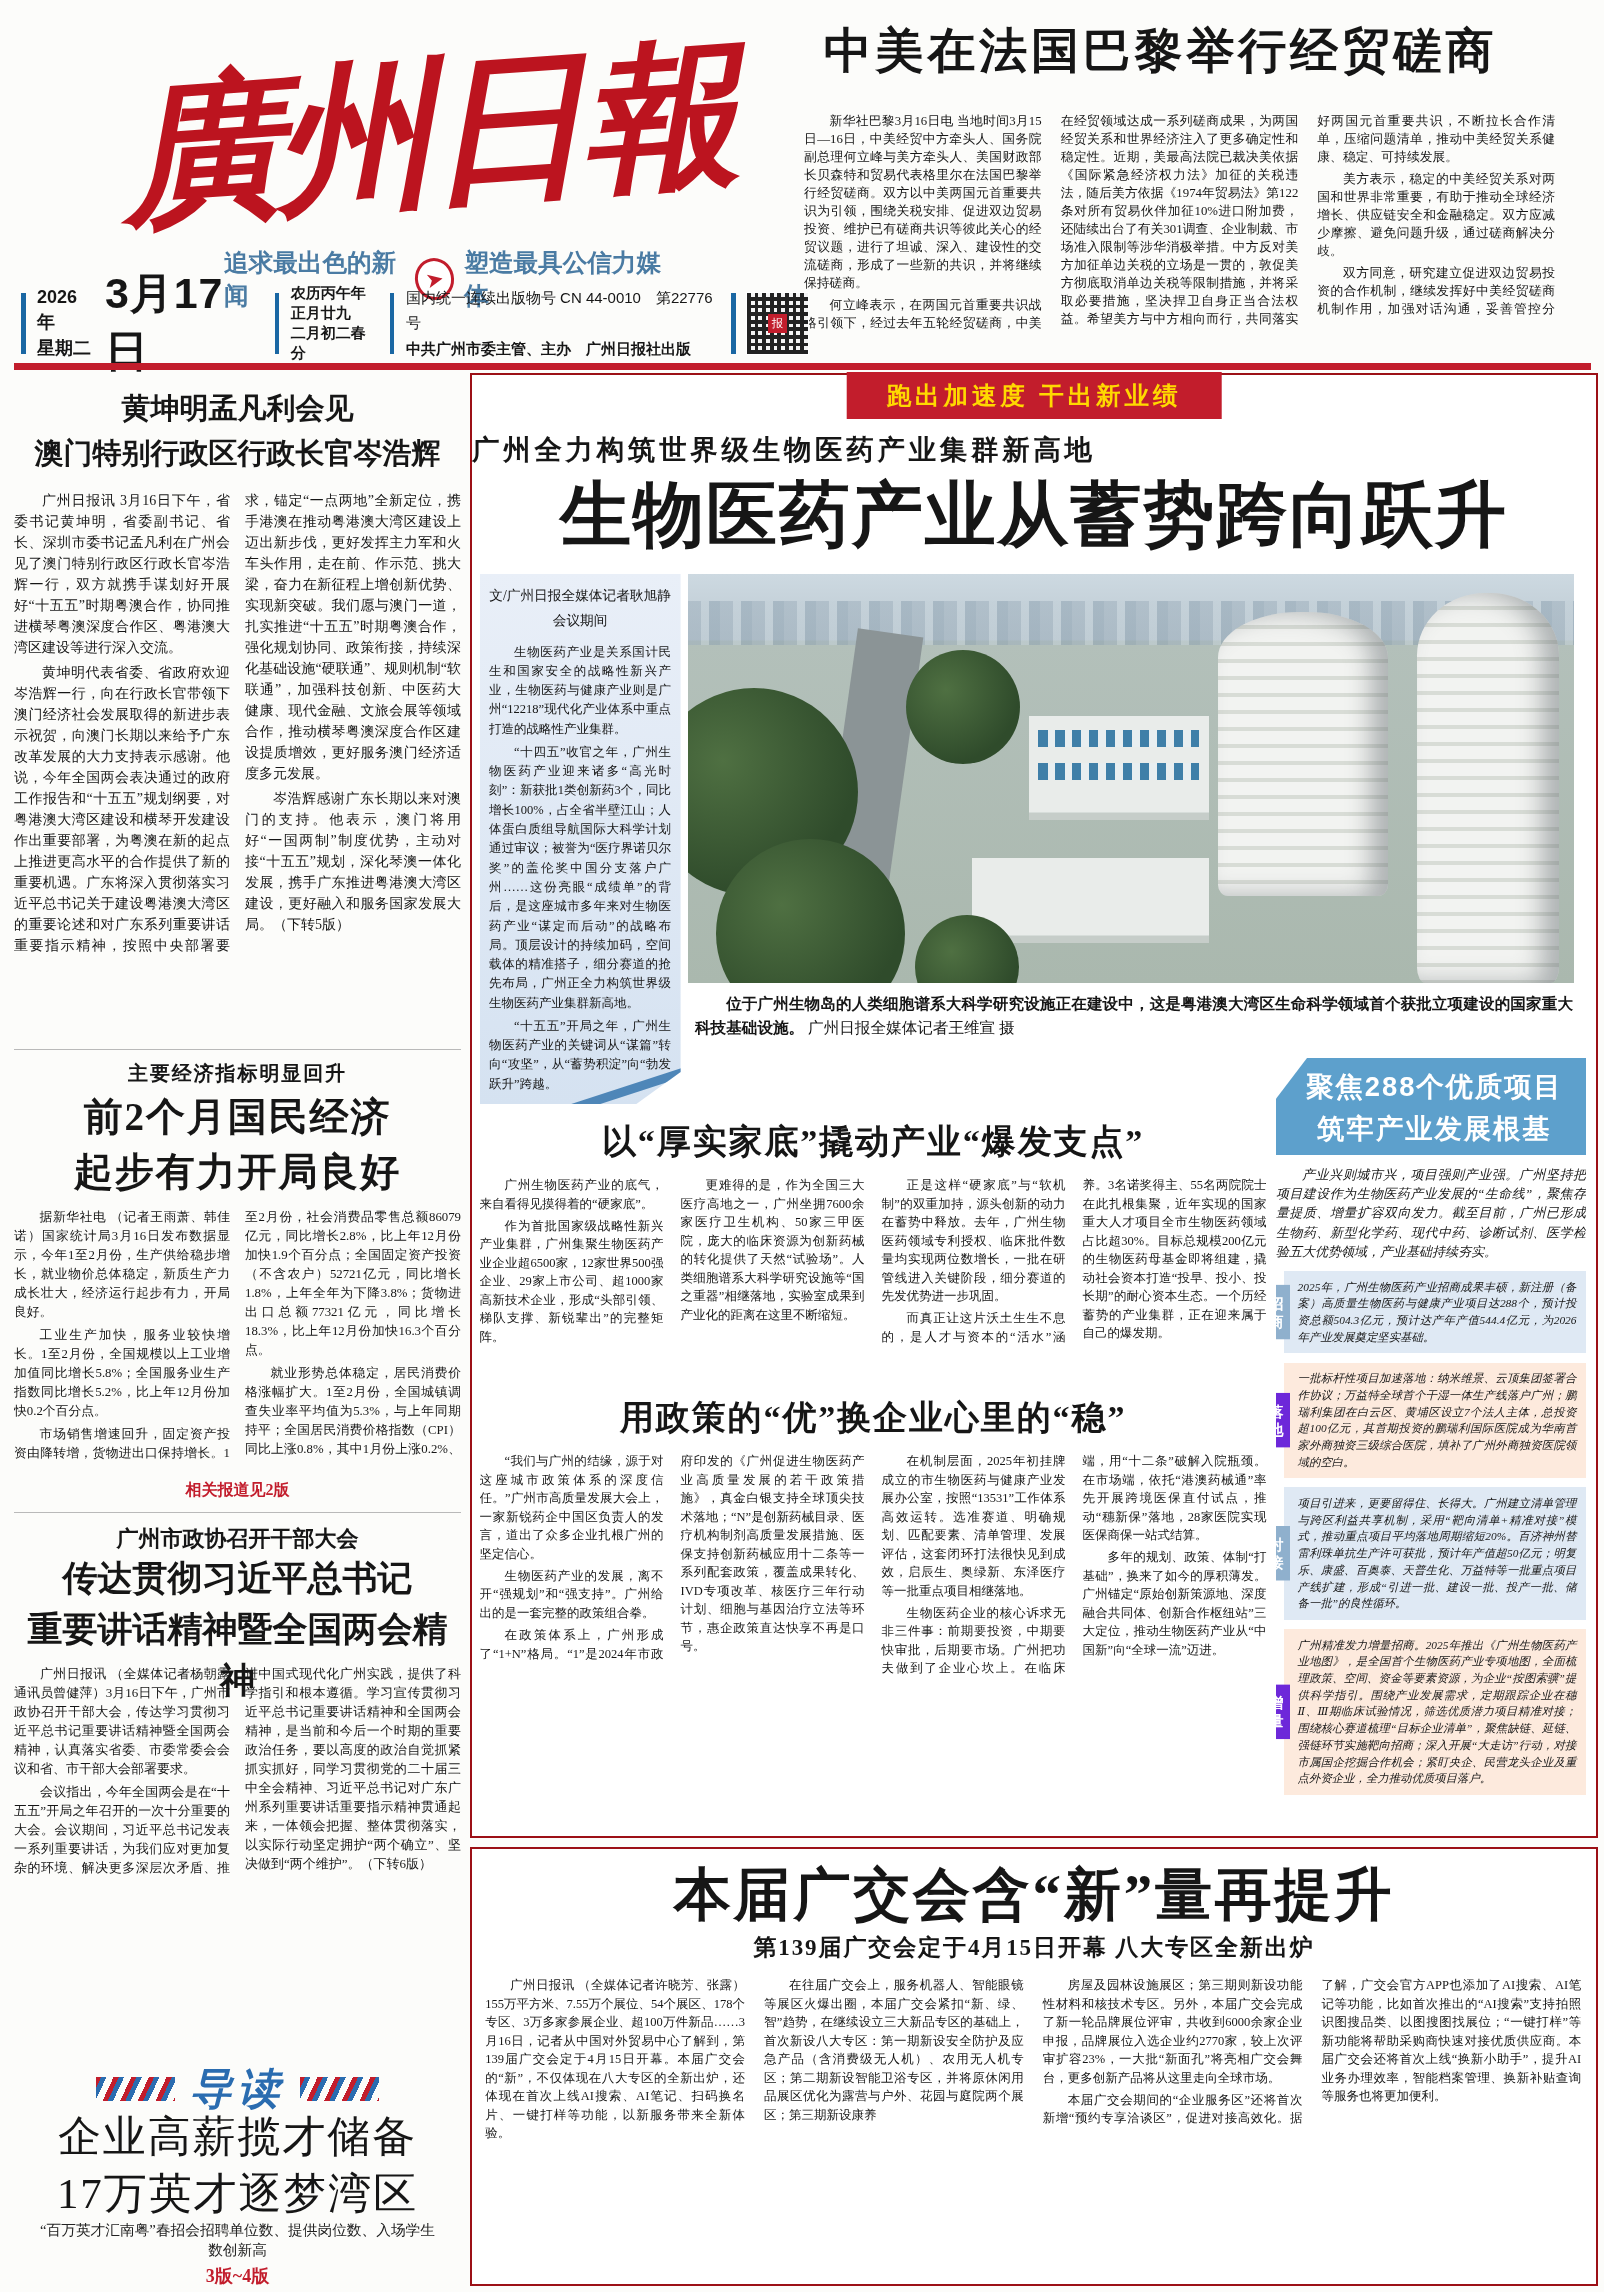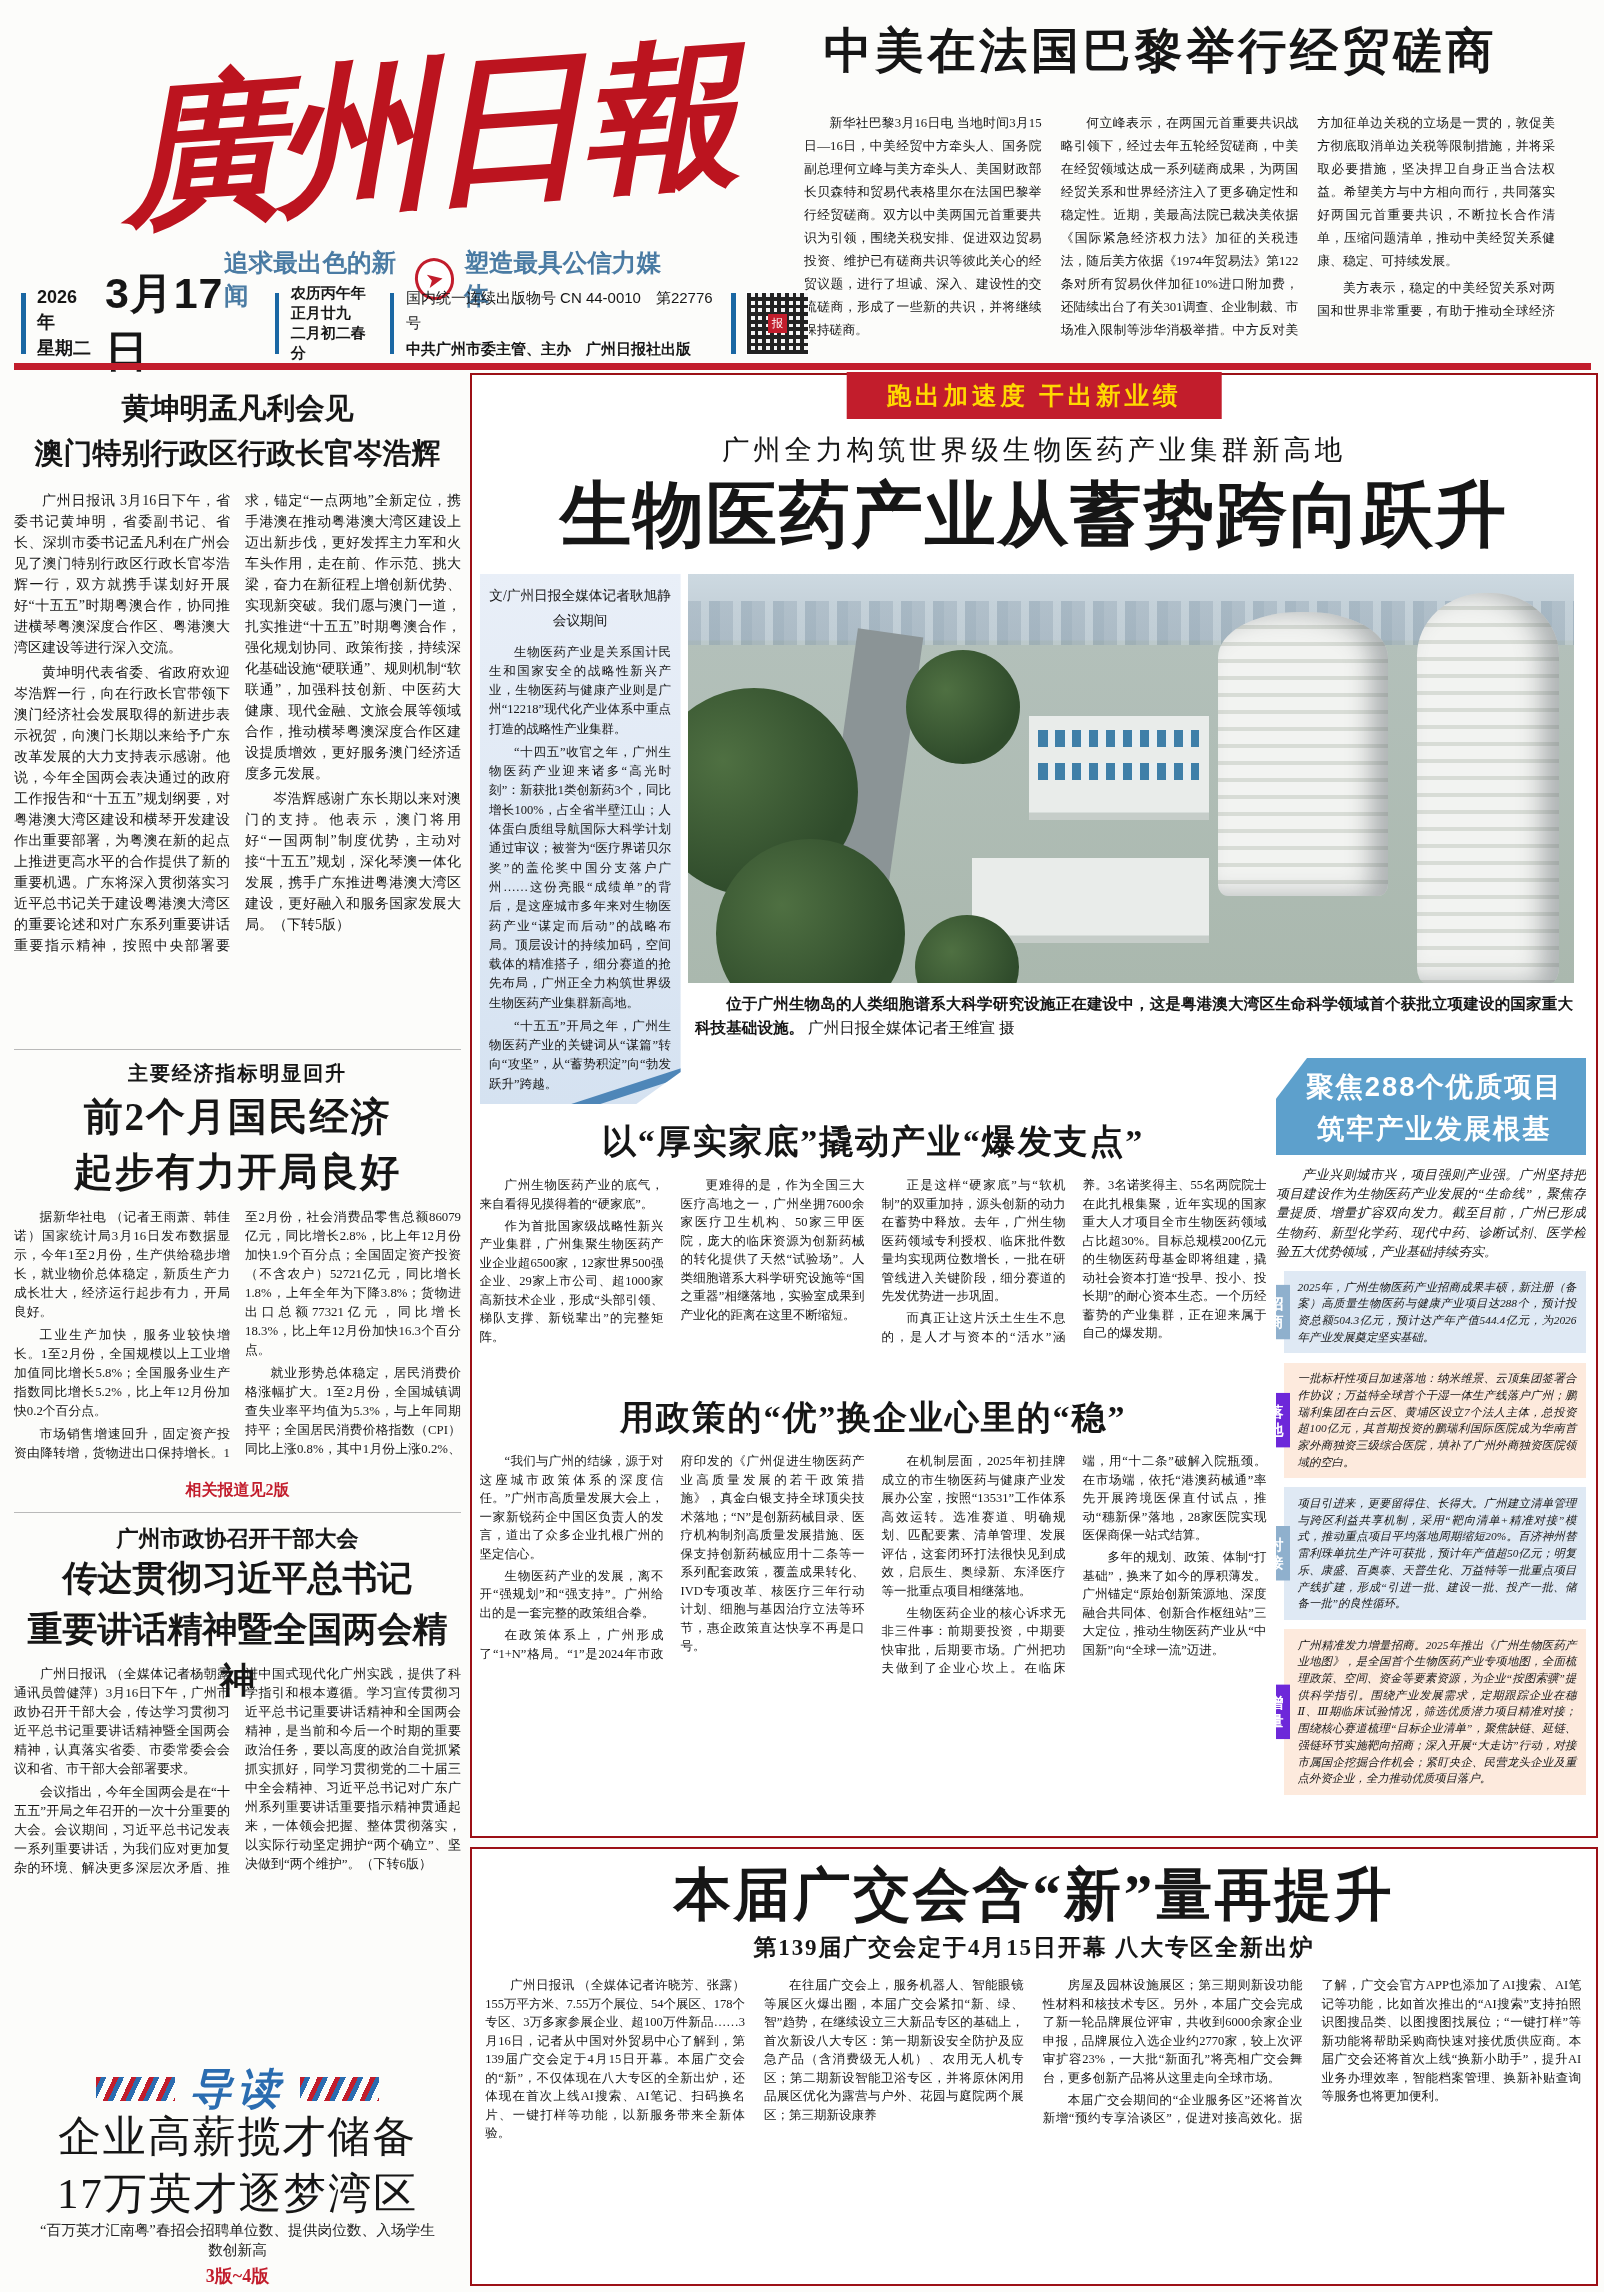--- a/index.html
+++ b/index.html
@@ -4,21 +4,21 @@
 <style>
   html,body{margin:0;padding:0;background:#e8e8e4;}
   .page{position:relative;width:1604px;height:2292px;background:#fcfcfa;font-family:"Liberation Serif","DejaVu Serif",serif;color:#161616;margin:0 auto;overflow:hidden;}
   .abs{position:absolute;}
   p{margin:0 0 3.8px 0;text-indent:2em;text-align:justify;}
   .sans{font-family:"Liberation Sans","DejaVu Sans",sans-serif;padding-left:7px;}
   .masthead{left:121px;top:5.7px;width:615px;height:265px;color:#bc141f;font-weight:bold;font-size:159px;line-height:256px;letter-spacing:-5.7px;transform:rotate(-4deg);font-style:italic;white-space:nowrap;}
   .tagline{left:224px;top:246px;width:445px;display:flex;align-items:center;gap:9.5px;color:#4a7ba3;font-size:24.6px;font-weight:bold;}
   .taglogo{width:36px;height:36px;border:3.8px solid #c21d2c;border-radius:50%;display:inline-flex;align-items:center;justify-content:center;color:#c21d2c;font-size:19px;font-weight:bold;transform:rotate(-12deg);background:#fff;}
   .topstory-title{left:729px;top:19px;width:863px;font-size:48px;font-weight:bold;letter-spacing:3.8px;text-align:center;}
-  .topstory-body{left:804px;top:112px;width:751px;height:231px;column-count:3;column-gap:19px;font-size:12.8px;line-height:23px;overflow:hidden;}
+  .topstory-body{left:804px;top:112px;width:751px;height:231px;column-count:3;column-gap:19px;font-size:12.8px;line-height:18px;overflow:hidden;}
   .daterow{left:14px;top:291px;width:787px;height:64px;display:flex;align-items:center;gap:11.4px;}
   .dbar{width:4.7px;height:61px;background:#1a67a3;flex:none;}
   .d-year{font-size:18px;line-height:1.4;font-weight:bold;}
   .d-big{font-size:43px;font-weight:bold;letter-spacing:0.9px;}
   .d-lunar{font-size:15px;line-height:1.35;font-weight:bold;}
   .d-pub{font-size:15px;line-height:1.7;}
   .qr{width:61px;height:61px;flex:none;position:relative;background:
       repeating-linear-gradient(0deg,#222 0 3.8px,transparent 3.8px 7.6px),
       repeating-linear-gradient(90deg,#222 0 3.8px,#f4f4f4 3.8px 7.6px);outline:1.9px solid #fff;}
   .qr i{position:absolute;left:21px;top:21px;width:19px;height:19px;background:#c21d2c;color:#fff;font-style:normal;font-size:11.4px;display:flex;align-items:center;justify-content:center;}
@@ -36,21 +36,21 @@
   .ls-b3{left:14px;top:1664px;width:447px;height:379px;column-count:2;column-gap:15px;font-size:13px;line-height:19px;overflow:hidden;}
   .daodu-banner{left:14px;top:2061px;width:447px;display:flex;align-items:center;justify-content:center;gap:15px;}
   .hatch{width:79px;height:24.6px;background:repeating-linear-gradient(115deg,#c21d2c 0 4.7px,#2a6cb0 4.7px 9.5px,transparent 9.5px 16px);}
   .daodu-label{color:#2a6cb0;font-size:42px;font-weight:bold;font-style:italic;letter-spacing:5.7px;}
   .daodu-h{width:447px;left:14px;font-size:43px;font-weight:normal;text-align:center;letter-spacing:1.9px;}
   .daodu-sub{left:33px;top:2220px;width:409px;font-size:14.7px;line-height:20px;text-align:center;color:#222;}
   .daodu-pages{left:14px;top:2264px;width:447px;color:#c21d2c;font-weight:bold;font-size:18px;text-align:center;}
   
   .mainbox{left:470px;top:373px;width:1124px;height:1461px;border:2.8px solid #9c1016;background:#fff;}
   .badge{position:absolute;left:50%;top:-2.8px;transform:translateX(-50%);height:47px;line-height:47px;padding:0 40px;background:#c21d2c;color:#ffd900;font-size:24.6px;font-weight:bold;letter-spacing:3.8px;white-space:nowrap;}
-  .f-kicker{position:absolute;left:0;top:57px;width:100%;text-align:center;font-size:27.4px;letter-spacing:3.8px;}
+  .f-kicker{position:absolute;left:0;top:57px;width:100%;text-align:left;font-size:27.4px;letter-spacing:3.8px;font-weight:bold;}
   .f-head{position:absolute;left:0;top:93px;width:100%;text-align:center;font-size:71px;font-weight:bold;letter-spacing:1.9px;}
   .introcol{position:absolute;left:7.6px;top:199px;width:201px;height:530px;background:linear-gradient(180deg,#e9eff8,#d5e2f1);padding:11.4px 9.5px;box-sizing:border-box;clip-path:polygon(0 0,100% 0,100% calc(100% - 32px),78% 100%,0 100%);}
   .introcol:after{content:"";position:absolute;right:-5.7px;bottom:5.7px;width:142px;height:8.5px;background:#4e86b8;transform:rotate(-18deg);}
   .byline{text-align:center;font-size:13.7px;line-height:21px;text-indent:0;}
   .introcol p.it{font-size:12.5px;line-height:19.3px;}
   .photo{position:absolute;left:216px;top:199px;width:886px;height:409px;background:linear-gradient(180deg,#cdd9e1 0,#bcc9d1 66px,#b3c0ba 67px,#aab8ae 100%);overflow:hidden;}
   .ph-city{position:absolute;left:0;top:26.5px;width:100%;height:44px;background:repeating-linear-gradient(90deg,#9fb0bd 0 13.2px,#c3d0d8 13.2px 21px,#8fa3b2 21px 32px);opacity:.55;}
   .ph-tower{position:absolute;background:repeating-linear-gradient(180deg,#f2f3f1 0 13.2px,#d8dcd6 13.2px 17px);border-radius:48% 48% 6% 6%/16% 16% 4% 4%;box-shadow:inset -17px 0 24.6px rgba(90,100,105,.45);}
   .ph-block{position:absolute;background:#e9ecea;box-shadow:inset 0 -7.6px 0 #c6cdc9;}
   .ph-win{position:absolute;background:repeating-linear-gradient(90deg,#3f7fa8 0 9.5px,#e8eef0 9.5px 17px);}

